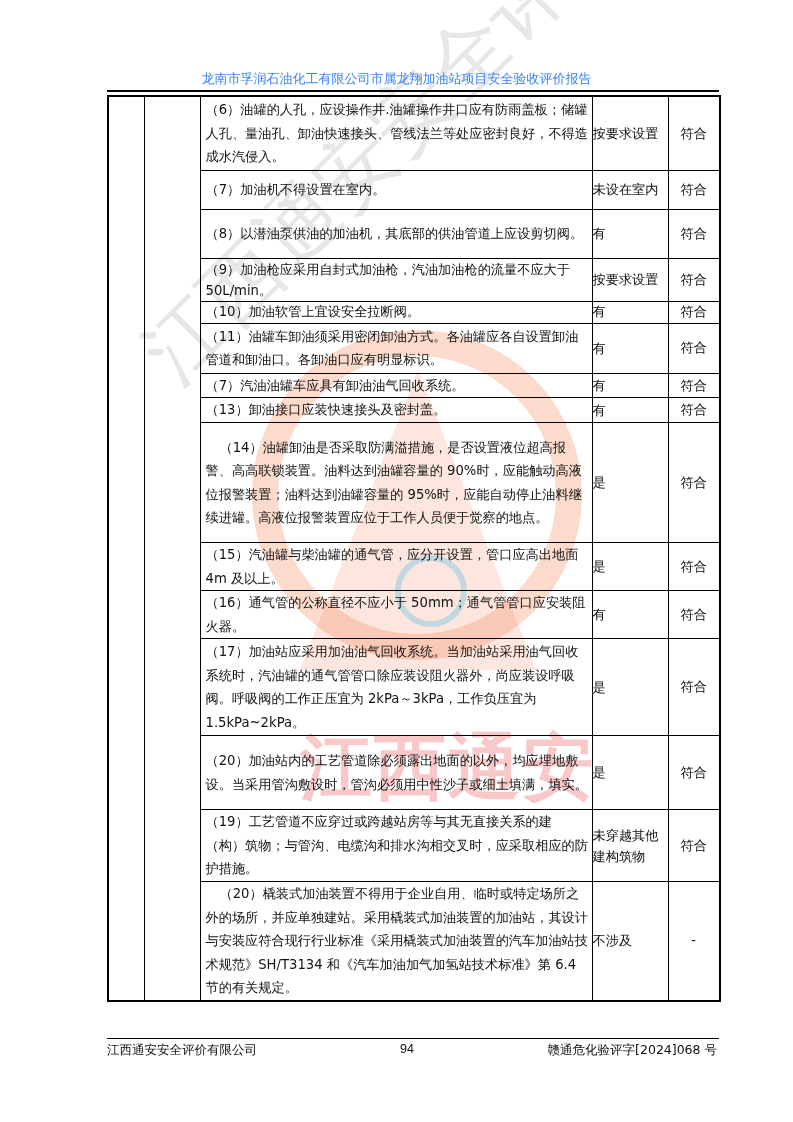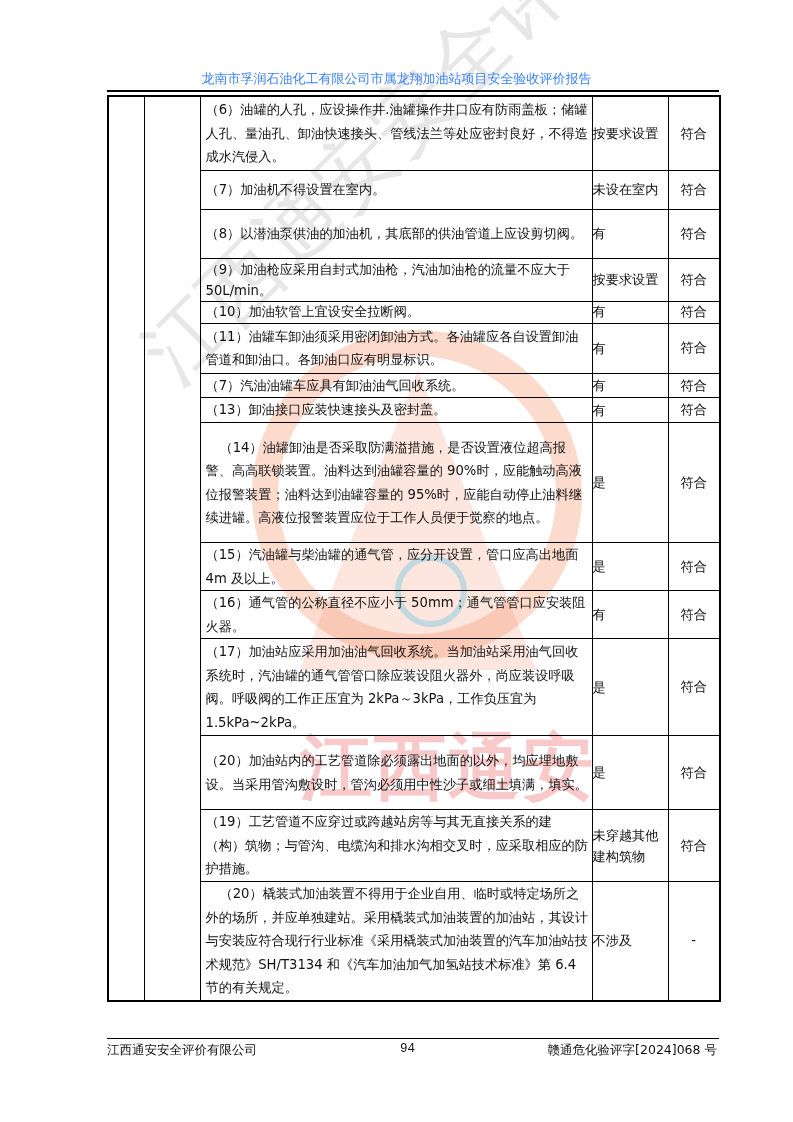--- a/index.html
+++ b/index.html
@@ -14,21 +14,21 @@
   table.main td { border: 1px solid #000; padding: 0 0; vertical-align: middle; }
   table.main { border: 2px solid #000; }
   td.c1 { width: 28px; }
   td.c2 { width: 48px; }
   td.c3 { width: 382px; text-align: left; padding-left: 5px !important; padding-right: 3px !important; }
   td.c4 { width: 58px; text-align: left; line-height: 21px; }
   td.c5 { width: 36px; text-align: center; margin-top: 20px; }
 
   .footer-rule { position: absolute; left: 107px; top: 1038px; width: 612px; height: 1px; background: #000; }
   .footer-left { position: absolute; left: 107px; top: 1042px; font-size: 12.5px; }
-  .footer-center { position: absolute; left: 400px; top: 1042px; font-size: 12.5px; font-family: Liberation Mono, monospace; }
+  .footer-center { position: absolute; left: 400px; top: 1042px; font-size: 12.5px; font-family: Liberation Sans, sans-serif; }
   .footer-right { position: absolute; right: 76px; top: 1042px; font-size: 12.5px; }
 
   
   .wm { position: absolute; pointer-events: none; }
   .wm-circle { left: 252px; top: 330px; width: 330px; height: 330px; border-radius: 50%;
       border: 26px solid rgba(245,150,110,0.35); box-sizing: border-box; }
   .wm-a { left: 300px; top: 370px; width: 0; height: 0;
       border-left: 118px solid transparent; border-right: 118px solid transparent;
       border-bottom: 300px solid rgba(245,140,100,0.22); }
   .wm-text-red { left: 300px; top: 720px; font-size: 72px; font-weight: bold; color: rgba(235,60,60,0.28); letter-spacing: 2px; }

